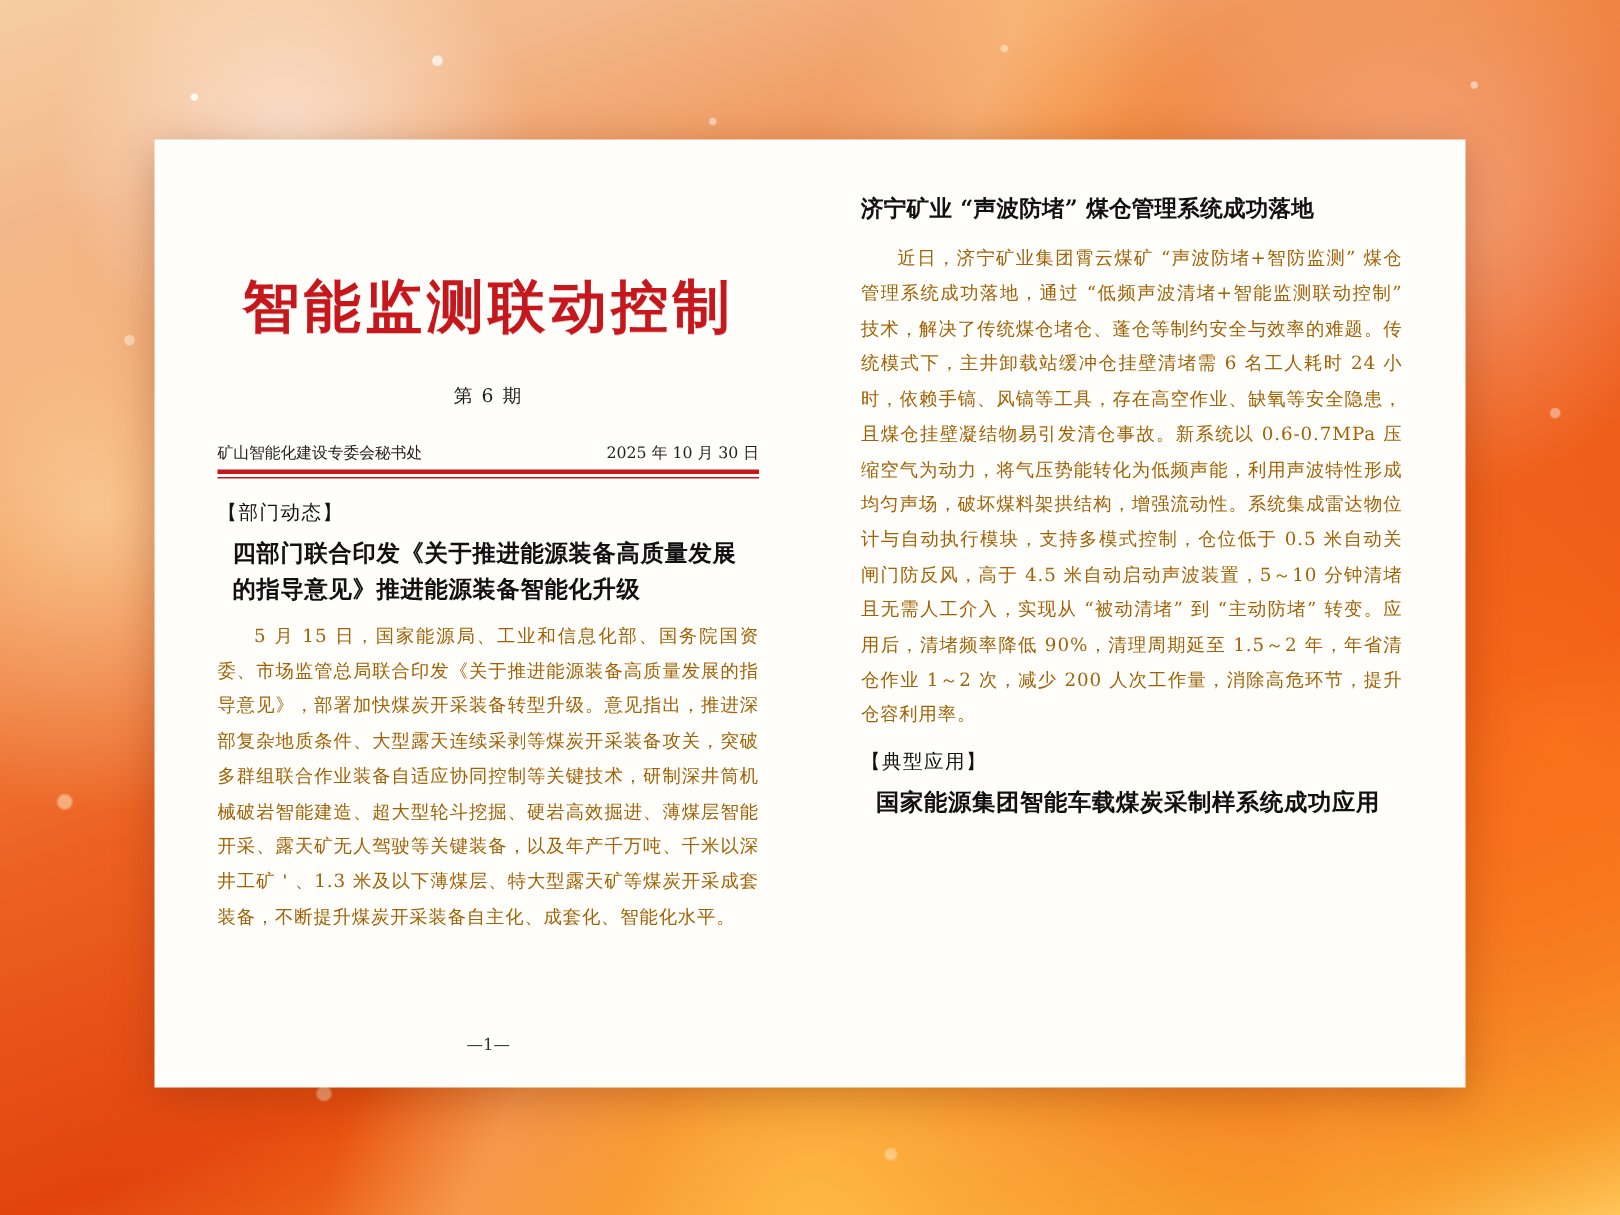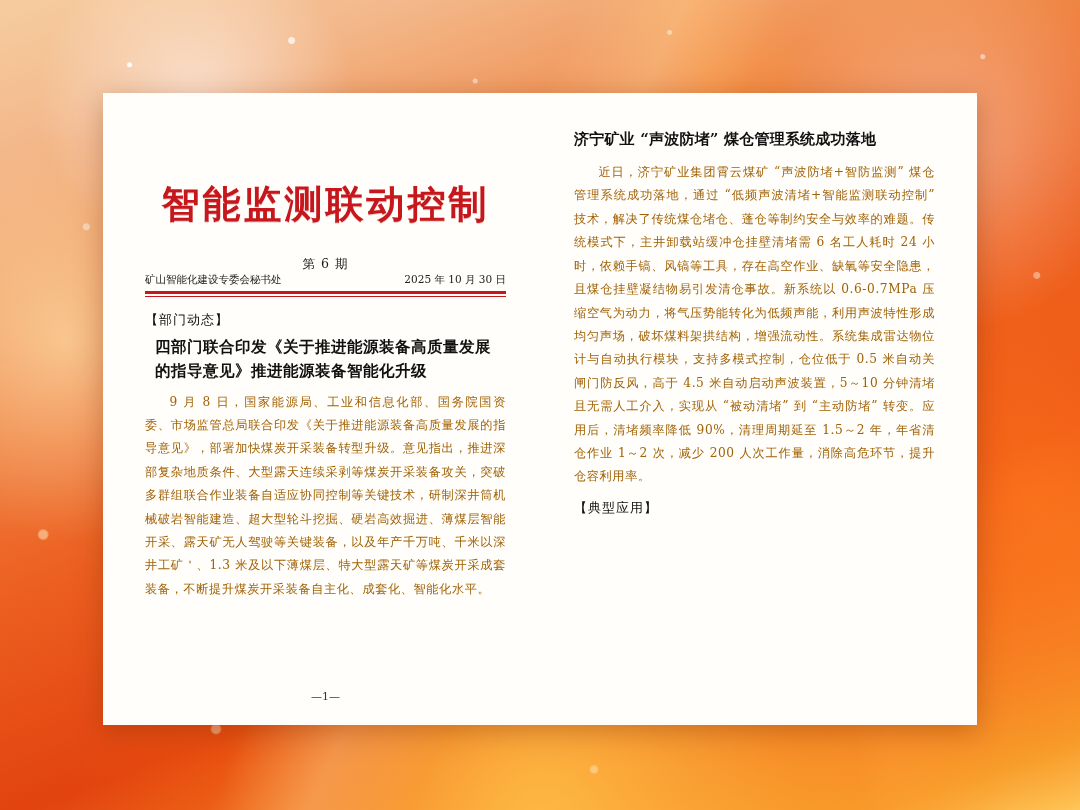--- a/index.html
+++ b/index.html
@@ -89,20 +89,21 @@
   }
   .issue {
     text-align: center;
     font-size: 12.5px;
     color: #1c1c1c;
     margin-top: 26px;
     font-weight: 400;
     letter-spacing: 1px;
   }
   .meta-row {
+    margin-top: 22px;
     display: flex;
     justify-content: space-between;
     align-items: flex-end;
     font-size: 10.5px;
     color: #222;
     padding-bottom: 4px;
   }
   .meta-rule {
     height: 2.5px;
     background: #c6171c;
@@ -173,26 +174,27 @@
 
     <div class="meta-row">
       <span>矿山智能化建设专委会秘书处</span>
       <span>2025 年 10 月 30 日</span>
     </div>
     <div class="meta-rule"></div>
     <div class="meta-rule-thin"></div>
 
     <div class="section-tag">【部门动态】</div>
     <div class="headline">四部门联合印发《关于推进能源装备高质量发展的指导意见》推进能源装备智能化升级</div>
-    <p class="body">9 月 8 日，国家能源局、工业和信息化部、国务院国资委、市场监管总局联合印发《关于推进能源装备高质量发展的指导意见》，部署加快煤炭开采装备转型升级。意见指出，推进深部复杂地质条件、大型露天连续采剥等煤炭开采装备攻关，突破多群组联合作业装备自适应协同控制等关键技术，研制深井筒机械破岩智能建造、超大型轮斗挖掘、硬岩高效掘进、薄煤层智能开采、露天矿无人驾驶等关键装备，以及年产千万吨、千米以深井工矿＇、1.3 米及以下薄煤层、特大型露天矿等煤炭开采成套装备，不断提升煤炭开采装备自主化、成套化、智能化水平。</p>
+    <p class="body">5 月 15 日，国家能源局、工业和信息化部、国务院国资委、市场监管总局联合印发《关于推进能源装备高质量发展的指导意见》，部署加快煤炭开采装备转型升级。意见指出，推进深部复杂地质条件、大型露天连续采剥等煤炭开采装备攻关，突破多群组联合作业装备自适应协同控制等关键技术，研制深井筒机械破岩智能建造、超大型轮斗挖掘、硬岩高效掘进、薄煤层智能开采、露天矿无人驾驶等关键装备，以及年产千万吨、千米以深井工矿＇、1.3 米及以下薄煤层、特大型露天矿等煤炭开采成套装备，不断提升煤炭开采装备自主化、成套化、智能化水平。</p>
 
     <div class="pagenum">—1—</div>
   </div>
 
   <div class="col col-right">
 
     <div class="headline-r">济宁矿业 “声波防堵” 煤仓管理系统成功落地</div>
     <p class="body">近日，济宁矿业集团霄云煤矿 “声波防堵+智防监测” 煤仓管理系统成功落地，通过 “低频声波清堵+智能监测联动控制” 技术，解决了传统煤仓堵仓、蓬仓等制约安全与效率的难题。传统模式下，主井卸载站缓冲仓挂壁清堵需 6 名工人耗时 24 小时，依赖手镐、风镐等工具，存在高空作业、缺氧等安全隐患，且煤仓挂壁凝结物易引发清仓事故。新系统以 0.6-0.7MPa 压缩空气为动力，将气压势能转化为低频声能，利用声波特性形成均匀声场，破坏煤料架拱结构，增强流动性。系统集成雷达物位计与自动执行模块，支持多模式控制，仓位低于 0.5 米自动关闸门防反风，高于 4.5 米自动启动声波装置，5～10 分钟清堵且无需人工介入，实现从 “被动清堵” 到 “主动防堵” 转变。应用后，清堵频率降低 90%，清理周期延至 1.5～2 年，年省清仓作业 1～2 次，减少 200 人次工作量，消除高危环节，提升仓容利用率。</p>
 
     <div class="section-tag">【典型应用】</div>
+    <div class="headline">国家能源集团智能车载煤炭采制样系统成功应用</div>
   </div>
 
 </div>
 
 </body></html>

